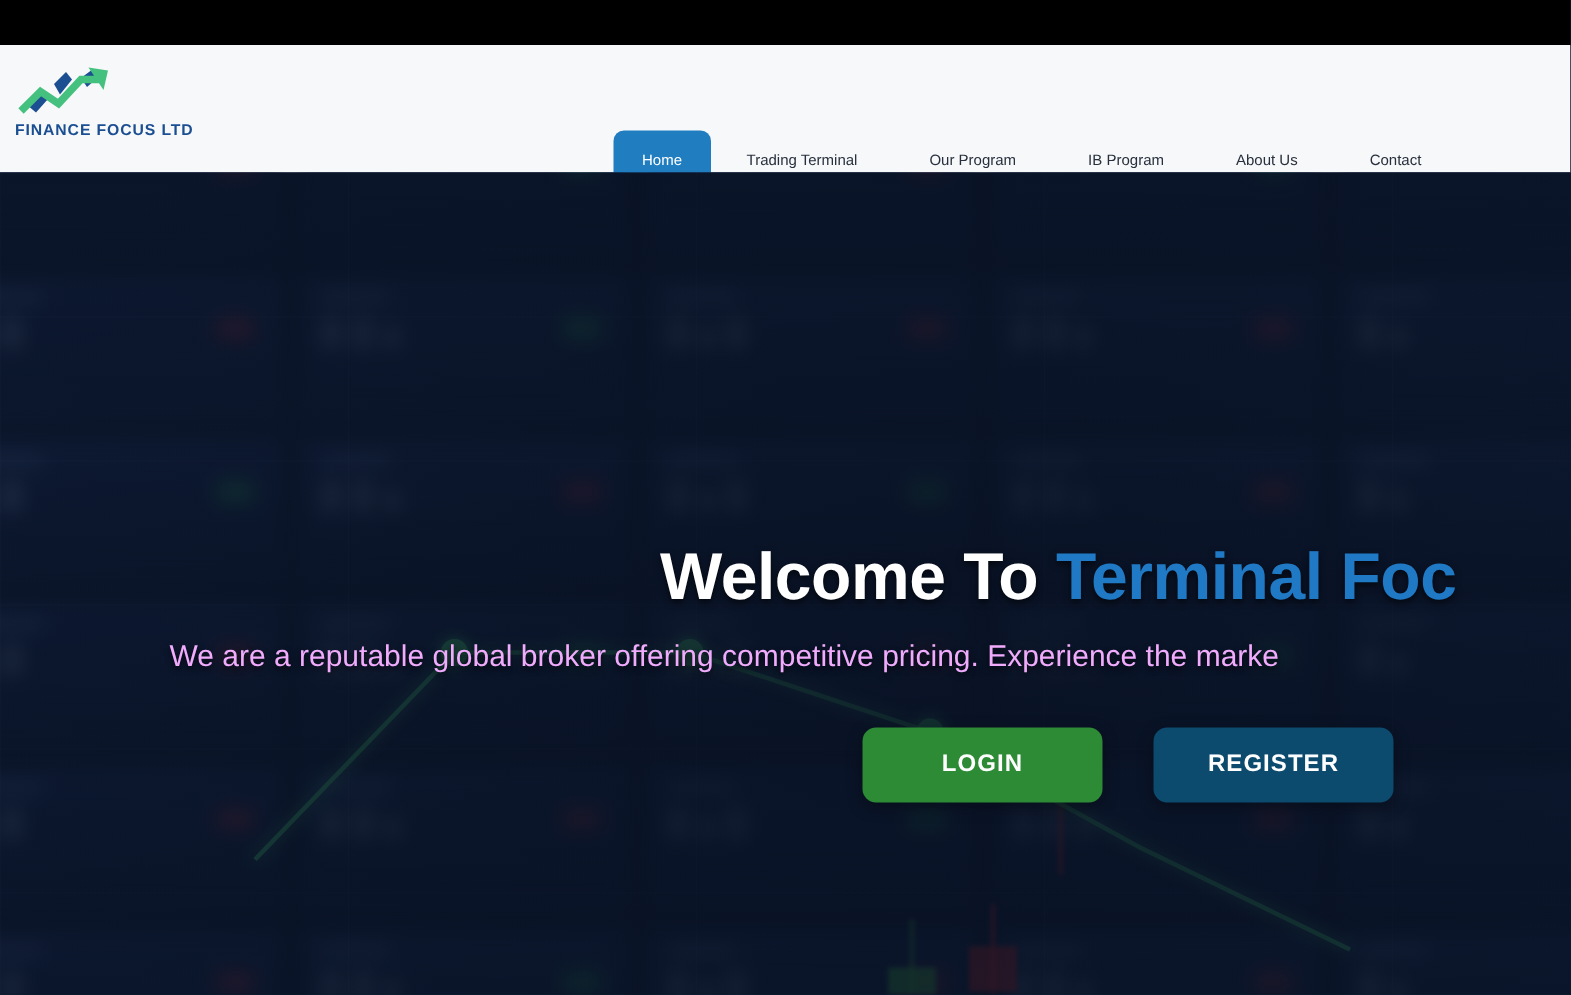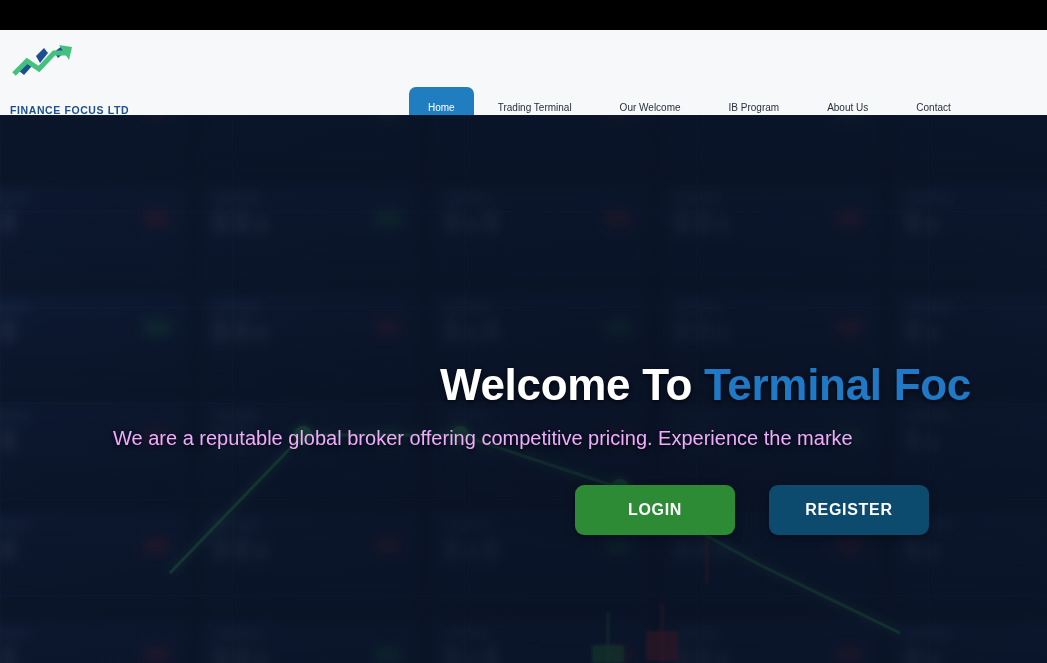--- a/index.html
+++ b/index.html
@@ -17,21 +17,21 @@
   }
 
   
   .header {
     position:absolute; top:30px; left:0; width:1047px; height:85px;
     background:#f7f8fa;
     display:flex; align-items:center;
   }
   .logo-wrap {
     position:absolute; left:10px; top:14px;
-    width:160px; display:flex; flex-direction:column; align-items:flex-start;gap:23px;
+    width:160px; display:flex; flex-direction:column; align-items:flex-start;
   }
   .logo-mark { width:68px; height:36px; display:block; }
   .logo-text {
     font-size:10.5px; font-weight:bold; color:#1b4f91;
     letter-spacing:.6px; margin-top:1px; white-space:nowrap;
   }
 
   .nav {
     position:absolute; left:409px; top:30px;
     display:flex; align-items:center; gap:0px;
@@ -160,21 +160,21 @@
         <polygon points="44,8 52,2 56,7 48,14" fill="#1b4f91"></polygon>
         <path d="M4,30 L17,17 L29,25 L44,9 L58,9" stroke="#45c17f" stroke-width="5" fill="none" stroke-linejoin="miter" stroke-linecap="butt"></path>
         <polygon points="49,1 62,3 59,16" fill="#45c17f"></polygon>
       </svg>
       <div class="logo-text">FINANCE FOCUS LTD</div>
     </div>
 
     <nav class="nav">
       <div class="nav-item active">Home</div>
       <div class="nav-item">Trading Terminal</div>
-      <div class="nav-item">Our Welcome</div>
+      <div class="nav-item">Our Program</div>
       <div class="nav-item">IB Program</div>
       <div class="nav-item">About Us</div>
       <div class="nav-item">Contact</div>
     </nav>
   </div>
 
   <div class="hero">
 
     <div class="bg-layer">
 

